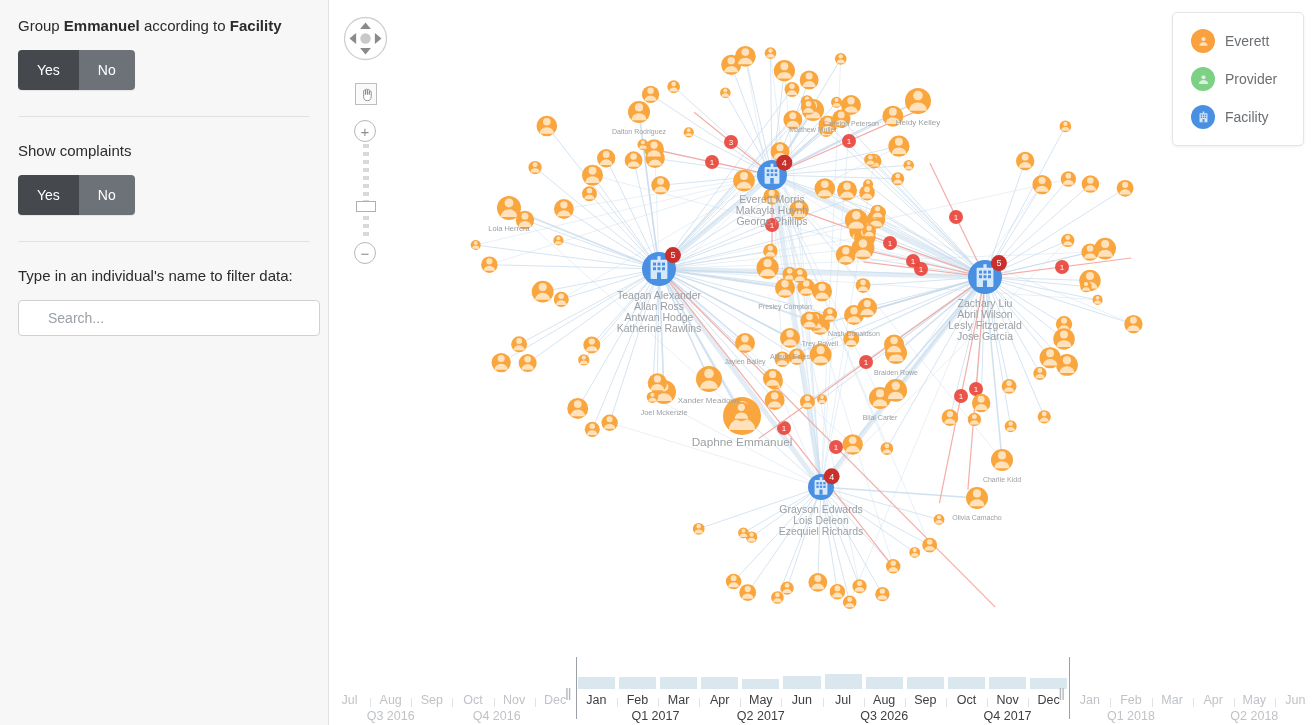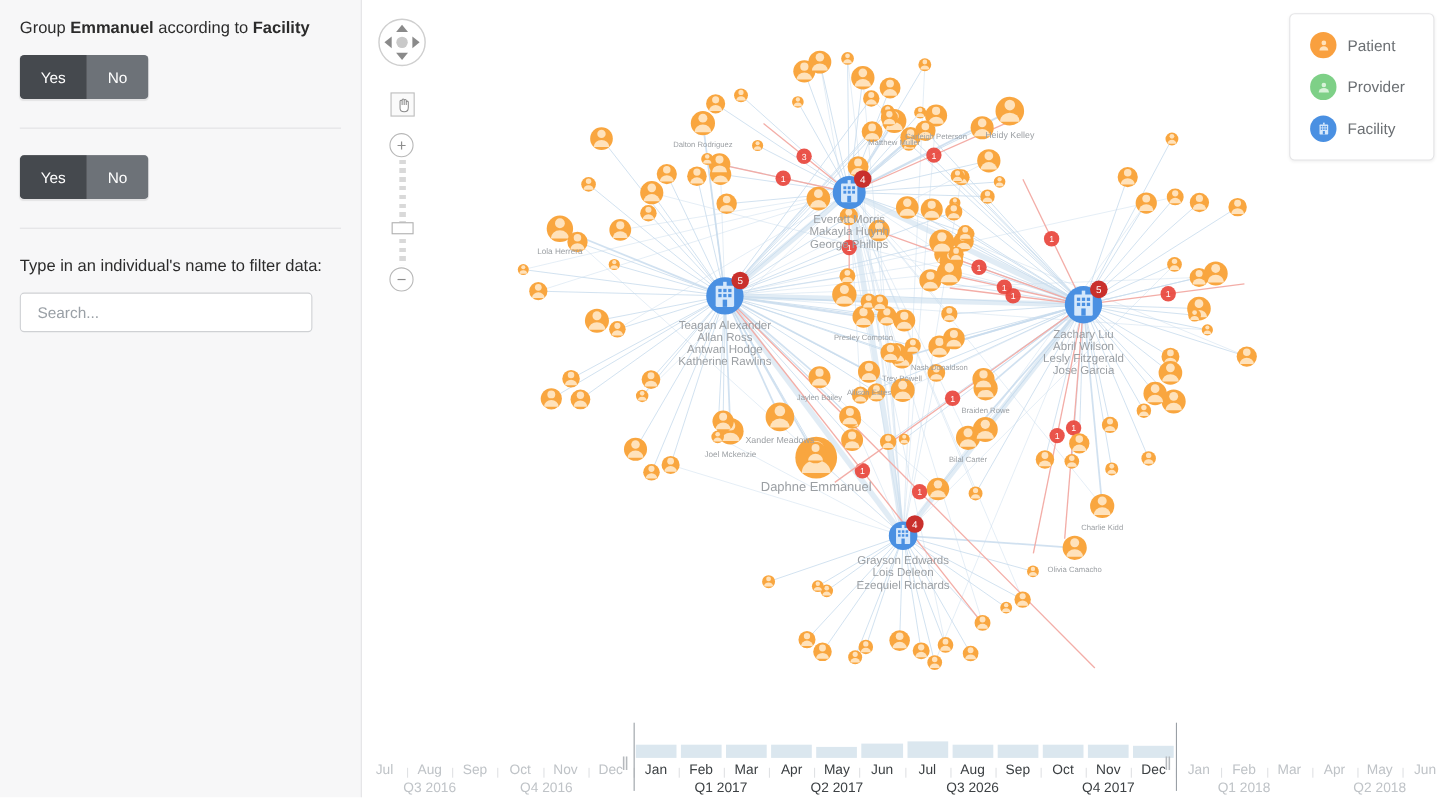--- a/index.html
+++ b/index.html
@@ -31,23 +31,23 @@
   }
   .toggle-btn {
     font-family: "Liberation Sans", sans-serif;
     font-size: 14px; line-height: 1;
     padding: 13px 19px; border: none; cursor: pointer;
     color: #ffffff; background: #6d7278;
   }
   .toggle-btn.active { background: #45494e; }
   .divider { height: 1px; background: #e2e2e4; margin: 26px 0 24px 0; }
   .search-box {
-    width: 266px; height: 36px;
+    width: 302px; height: 36px;
     border: 1px solid #cfd1d4; border-radius: 4px;
-    background: #fff; padding: 0 15px;
+    background: #fff; padding: 0 29px;
     font-family: "Liberation Sans", sans-serif;
     font-size: 14px; color: #333;
     outline: none;
   }
   .search-box::placeholder { color: #9aa0a6; }
 
   
   #canvas {
     position: absolute; left: 329px; top: 0;
     width: 987px; height: 652px;
@@ -134,20 +134,21 @@
       <span>Group </span><b>Emmanuel</b><span> according to </span><b>Facility</b>
     </p>
 
     <div class="toggle-group">
       <button class="toggle-btn active">Yes</button>
       <button class="toggle-btn">No</button>
     </div>
 
     <div class="divider"></div>
 
+    <p class="ctl-label">Show complaints</p>
 
     <div class="toggle-group">
       <button class="toggle-btn active">Yes</button>
       <button class="toggle-btn">No</button>
     </div>
 
     <div class="divider"></div>
 
     <p class="ctl-label">Type in an individual's name to filter data:</p>
 
@@ -1184,21 +1185,21 @@
       </div>
     </div>
 
     <div id="legend">
       <div class="legend-row">
         <span class="legend-swatch" style="background:#f9a03f">
           <svg width="15" height="15" viewBox="-8 -8 16 16">
               <use href="#person-glyph"></use>
             </svg>
         </span>
-        <span class="legend-text">Patient</span>
+        <span class="legend-text">Everett</span>
       </div>
       <div class="legend-row">
         <span class="legend-swatch" style="background:#7ed087">
           <svg width="15" height="15" viewBox="-8 -8 16 16">
             <circle cx="0" cy="-2.4" r="2.2" fill="#d8f2d9"></circle>
             <path d="M -5,4.8 A 5,4.2 0 0 1 5,4.8 Z" fill="#d8f2d9"></path>
           </svg>
         </span>
         <span class="legend-text">Provider</span>
       </div>

